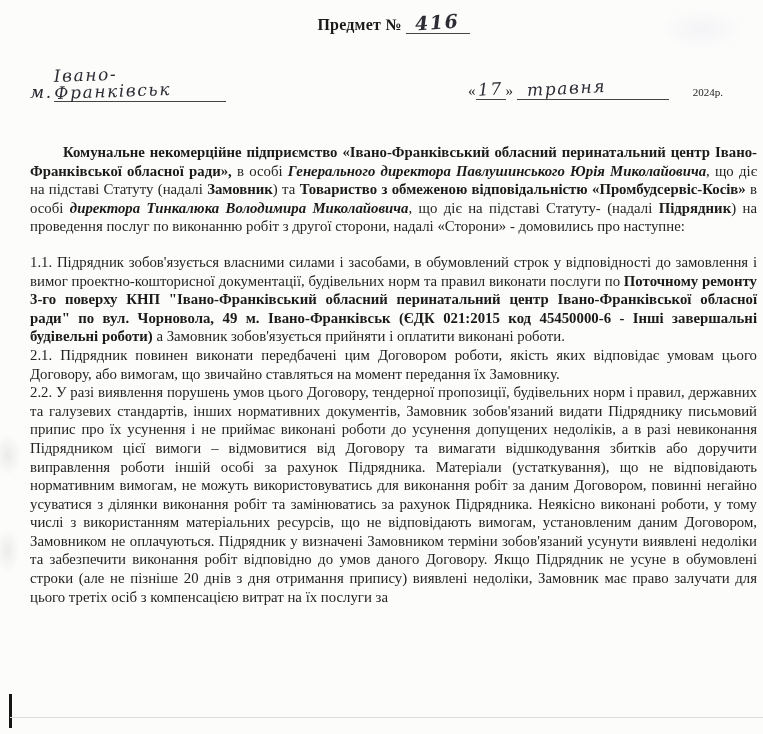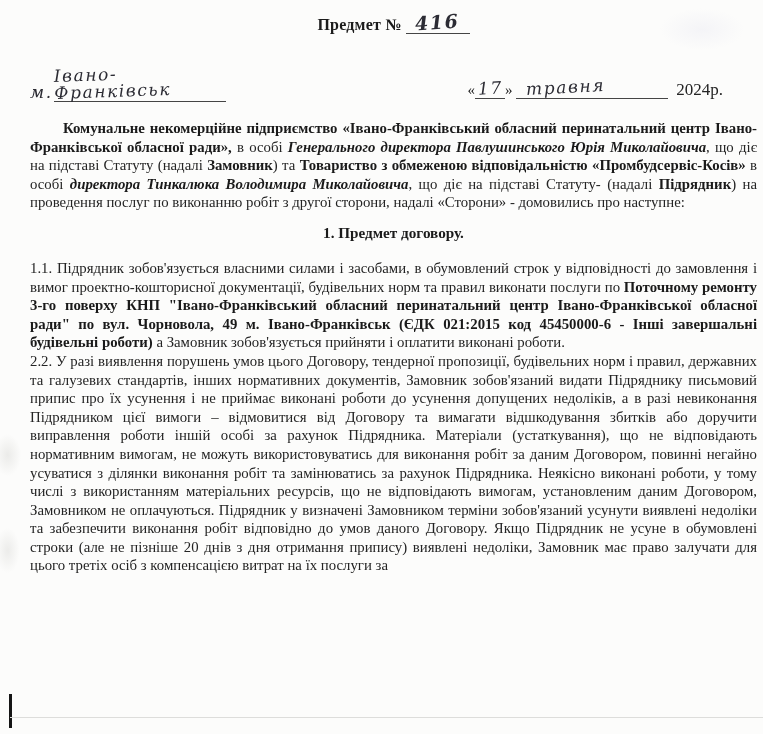--- a/index.html
+++ b/index.html
@@ -77,25 +77,25 @@
   .city-wrap { position: relative; top: 2px; }
   .city-blank { width: 172px; text-align: left; }
   .city-blank .hand { transform: rotate(-2deg); position: relative; top: -2px; }
   .city-prefix.hand { margin-right: 1px; }
 
   .date-wrap { white-space: nowrap; }
   .day-blank { width: 30px; }
   .day-blank .hand { transform: rotate(-3deg); position: relative; top: -1px; }
   .month-blank { width: 152px; text-align: left; padding-left: 10px; }
   .month-blank .hand { transform: rotate(-3deg); position: relative; top: -2px; }
-  .year-label { margin-left: 8px; font-size: 17px; color: #242424; }
+  .year-label { margin-left: 24px; font-size: 11px; color: #242424; }
   .quote-mark { font-size: 15px; color: #242424; }
 
   
-  .intro { margin-top: 19px; font-family: Liberation Serif, serif; }
+  .intro { margin-top: 43px; font-family: Liberation Serif, serif; }
   .heading-1 { margin-top: 11px; }
   .clause-1-1 { margin-top: 17px; }
   .heading-2 { margin-top: 21px; }
   .clause-2-1 { margin-top: 0; }
 
   
   .artifact-vline {
     position: absolute;
     left: 9px; top: 694px;
     width: 3px; height: 34px;
@@ -122,21 +122,21 @@
       <span class="hand city-prefix">м.</span><span class="blank city-blank"><span class="hand">Івано-Франківськ</span></span>
     </span>
     <span class="date-wrap">
       <span class="quote-mark">«</span><span class="blank day-blank"><span class="hand">17</span></span><span class="quote-mark">»</span>
       <span class="blank month-blank"><span class="hand">травня</span></span><span class="year-label">2024р.</span>
     </span>
   </div>
 
   <p class="body-par indent-first intro"><span class="seg-bold">Комунальне некомерційне підприємство «Івано-Франківський обласний перинатальний центр Івано-Франківської обласної ради»,</span><span class="seg-regular"> в особі </span><span class="seg-bolditalic">Генерального директора Павлушинського Юрія Миколайовича</span><span class="seg-regular">, що діє на підставі Статуту (надалі </span><span class="seg-bold">Замовник</span><span class="seg-regular">) та </span><span class="seg-bold">Товариство з обмеженою відповідальністю «Промбудсервіс-Косів»</span><span class="seg-regular"> в особі </span><span class="seg-bolditalic">директора Тинкалюка Володимира Миколайовича</span><span class="seg-regular">, що діє на підставі Статуту- (надалі </span><span class="seg-bold">Підрядник</span><span class="seg-regular">) на проведення послуг по виконанню робіт з другої сторони, надалі «Сторони» - домовились про наступне:</span></p>
 
-  <div class="section-heading heading-1">1. Предмет договору.</div>
   <p class="body-par clause-1-1"><span class="seg-regular">1.1. Підрядник зобов'язується власними силами і засобами, в обумовлений строк у відповідності до замовлення і вимог проектно-кошторисної документації, будівельних норм та правил виконати послуги по </span><span class="seg-bold">Поточному ремонту  3-го поверху КНП "Івано-Франківський обласний перинатальний центр Івано-Франківської обласної ради" по вул. Чорновола, 49 м. Івано-Франківськ (ЄДК 021:2015 код 45450000-6 - Інші завершальні будівельні роботи) </span><span class="seg-regular"> а Замовник зобов'язується прийняти і оплатити виконані роботи.</span></p>
 
+  <p class="body-par clause-2-1"><span class="seg-regular">2.1.  Підрядник повинен виконати передбачені цим Договором роботи, якість яких відповідає умовам цього Договору, або вимогам, що звичайно ставляться на момент передання їх Замовнику.</span></p>
   <p class="body-par"><span class="seg-regular">2.2. У разі виявлення порушень умов цього Договору, тендерної пропозиції, будівельних норм і правил, державних та галузевих стандартів, інших нормативних документів, Замовник зобов'язаний видати Підряднику письмовий припис про їх усунення і не приймає виконані роботи до усунення допущених недоліків, а в разі невиконання Підрядником цієї вимоги – відмовитися від Договору та вимагати відшкодування збитків або доручити виправлення роботи іншій особі за рахунок Підрядника. Матеріали (устаткування), що не відповідають нормативним вимогам, не можуть використовуватись для виконання робіт за даним Договором, повинні негайно усуватися з ділянки виконання робіт та замінюватись за рахунок Підрядника. Неякісно виконані роботи, у тому числі з використанням матеріальних ресурсів, що не відповідають вимогам, установленим даним Договором, Замовником не оплачуються. Підрядник у визначені Замовником терміни зобов'язаний усунути виявлені недоліки та забезпечити виконання робіт відповідно до умов даного Договору. Якщо Підрядник не усуне в обумовлені строки (але не пізніше 20 днів з дня отримання припису) виявлені недоліки, Замовник має право залучати для цього третіх осіб з компенсацією витрат на їх послуги за</span></p>
 
   <div class="artifact-vline"></div>
   <div class="artifact-hline"></div>
 
 </div>
 
 </body></html>

